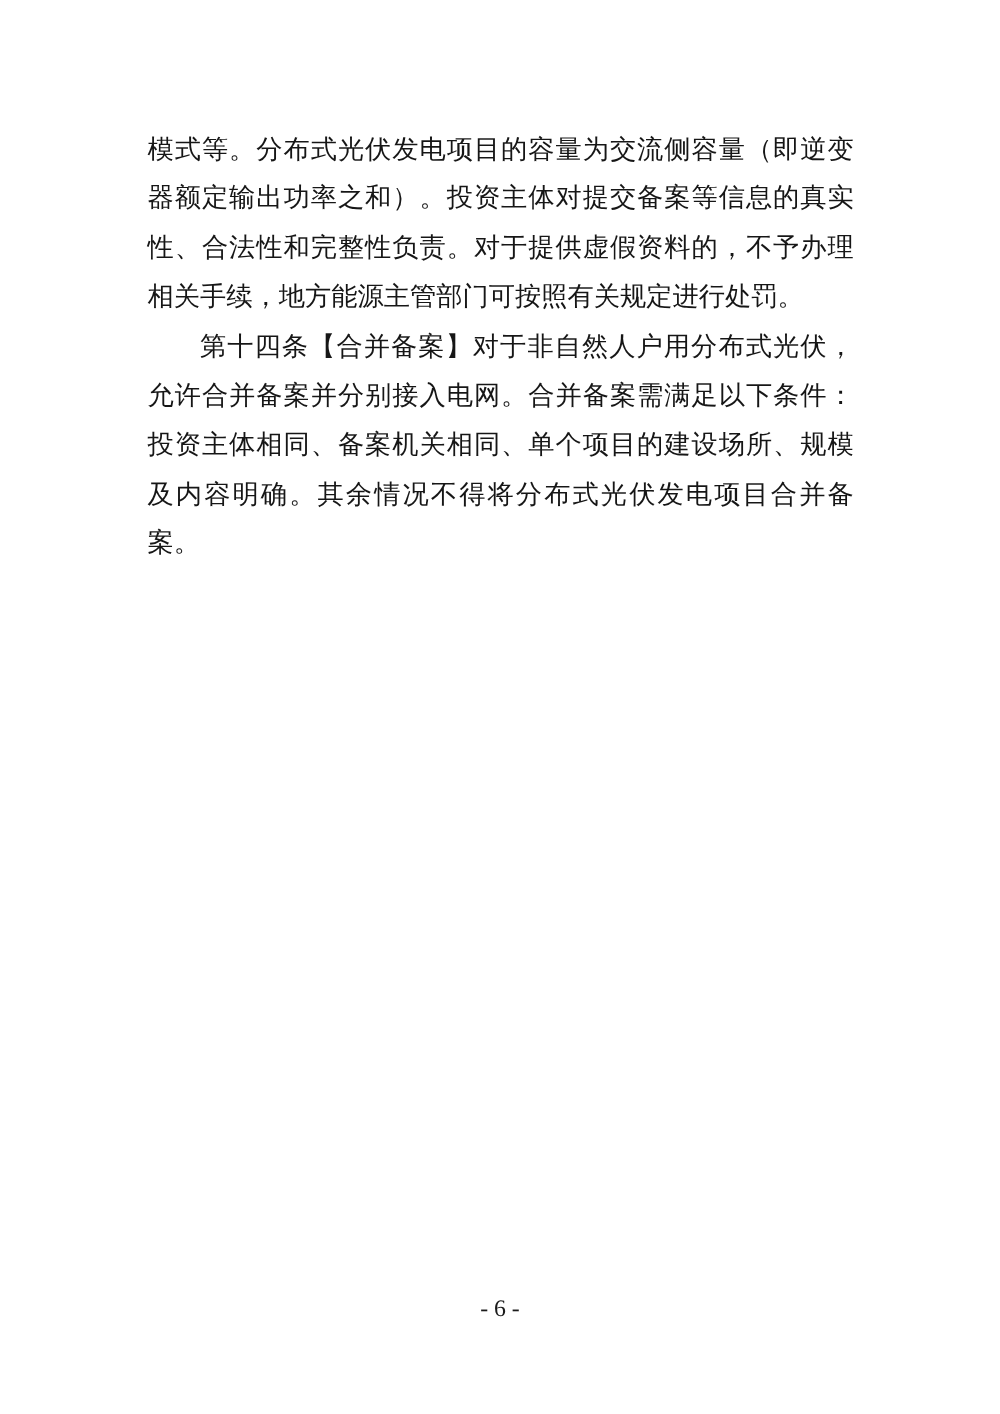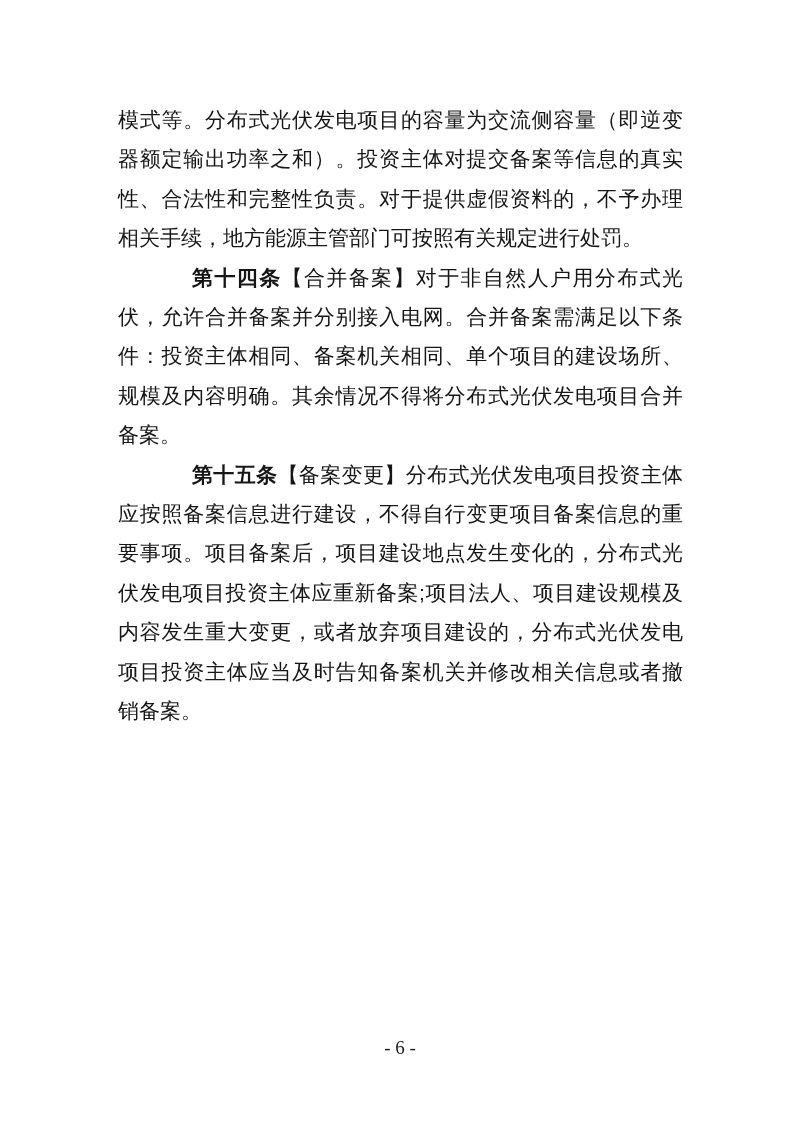--- a/index.html
+++ b/index.html
@@ -35,22 +35,21 @@
     overflow-wrap: anywhere;
   }
   .para {
     margin: 0;
     padding: 0;
   }
   .para.indent {
     text-indent: 2em;
   }
   .seg-bold {
-    font-weight: 700;
-    margin-left: 32px;
+    font-weight: 400;
   }
   .page-footer {
     position: absolute;
     left: 0;
     top: 1036px;
     width: 800px;
     text-align: center;
     color: #1b1b1b;
     font-family: "Liberation Serif", "DejaVu Serif", serif;
     font-size: 19px;
@@ -62,21 +61,20 @@
 
 <div class="page">
 
   <div class="doc-body">
 
     <p class="para"><span>模式等。分布式光伏发电项目的容量为交流侧容量（即逆变器额定输出功率之和）。投资主体对提交备案等信息的真实性、合法性和完整性负责。对于提供虚假资料的，不予办理相关手续，地方能源主管部门可按照有关规定进行处罚。</span></p>
 
     <p class="para indent"><span class="seg-bold">第十四条</span><span>【合并备案】对于非自然人户用分布式光伏，允许合并备案并分别接入电网。合并备案需满足以下条件：投资主体相同、备案机关相同、单个项目的建设场所、规模及内容明确。其余情况不得将分布式光伏发电项目合并备案。</span></p>
 
 
-    <p class="para indent"><span class="seg-bold">第十五条</span><span>【备案变更】分布式光伏发电项目投资主体应按照备案信息进行建设，不得自行变更项目备案信息的重要事项。项目备案后，项目建设地点发生变化的，分布式光伏发电项目投资主体应重新备案;项目法人、项目建设规模及内容发生重大变更，或者放弃项目建设的，分布式光伏发电项目投资主体应当及时告知备案机关并修改相关信息或者撤销备案。</span></p>
 
 
 
   </div>
 
   <div class="page-footer">- 6 -</div>
 
 </div>
 
 </body></html>

